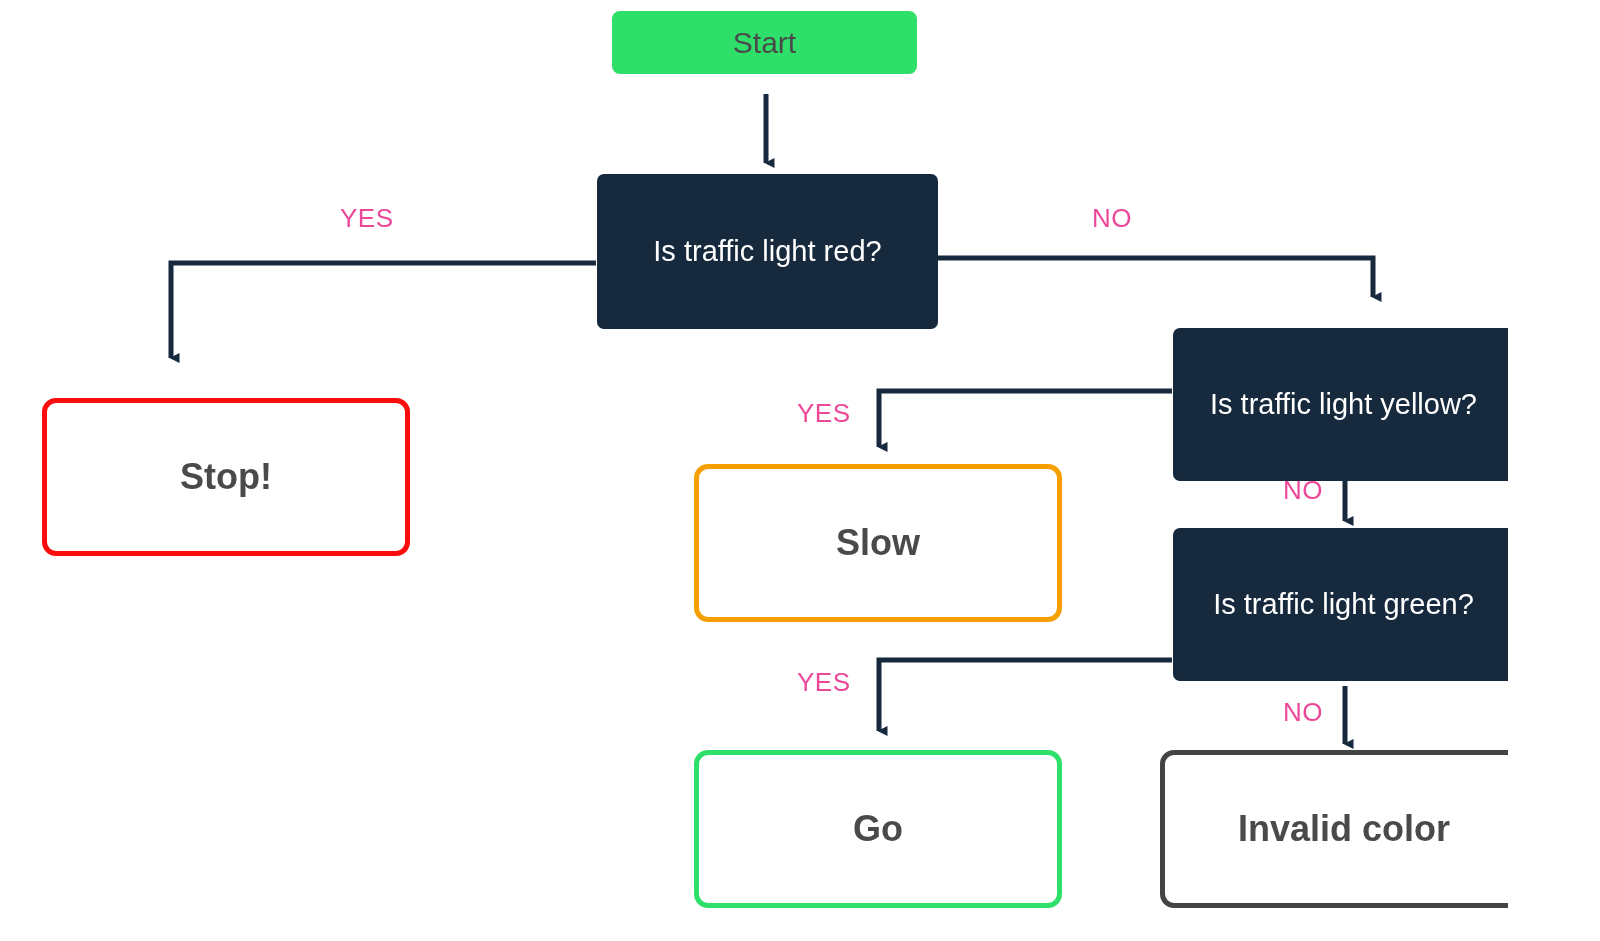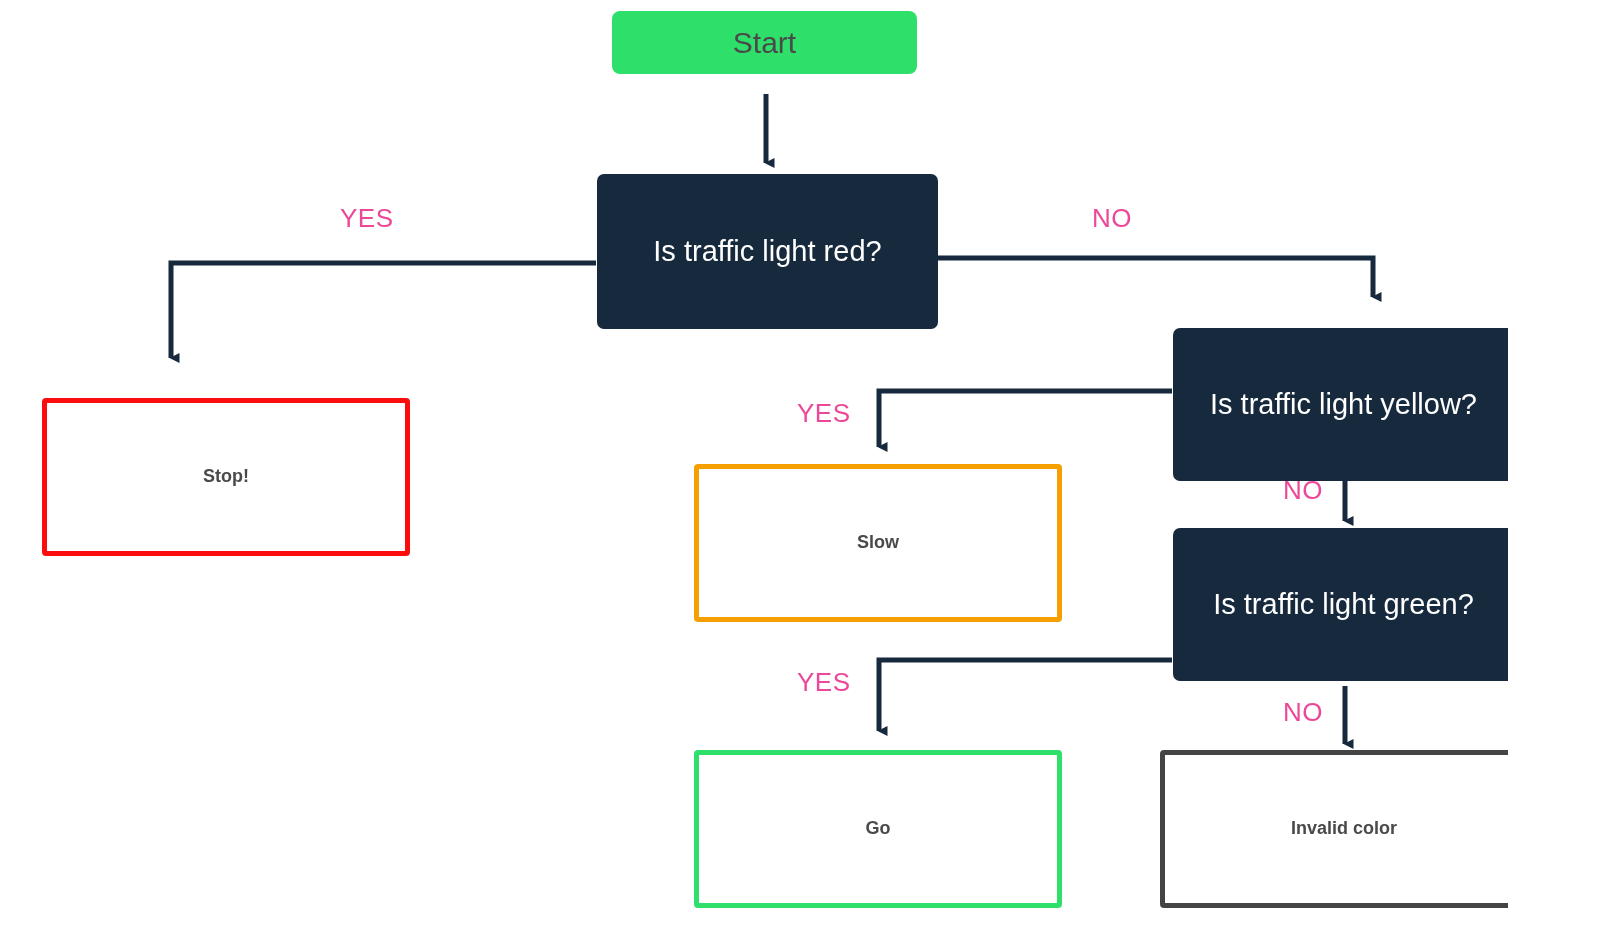--- a/index.html
+++ b/index.html
@@ -46,25 +46,25 @@
     background: #16293d;
     border: none;
     color: #ffffff;
     font-size: 29px;
     font-weight: 400;
     border-radius: 7px;
   }
   .node-terminal {
     background: #ffffff;
     color: #4a4a4a;
-    font-size: 18px;
+    font-size: 36px;
     font-weight: bold;
     border-width: 5px;
     border-style: solid;
-    border-radius: 4px;
+    border-radius: 14px;
   }
   .node-stop { border-color: #fb0d0d; }
   .node-slow { border-color: #f5a000; }
   .node-go   { border-color: #2ee06a; align-items: center; }
   .node-invalid { border-color: #444444; align-items: center; }
 
   .edge-label {
     position: absolute;
     font-size: 26px;
     color: #ec4899;

